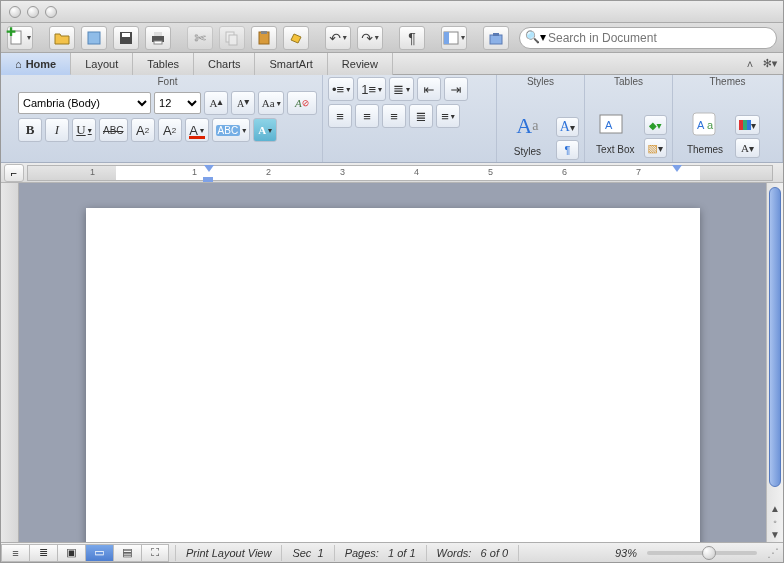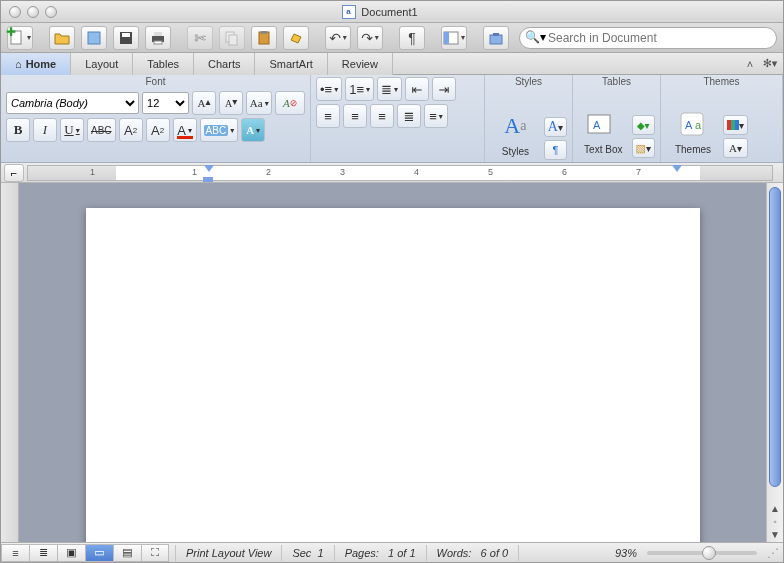--- a/index.html
+++ b/index.html
@@ -34,21 +34,21 @@
   .tab-buttons{ display:flex; align-items:center; gap:2px; padding-right:4px;}
   .tab-buttons .mini{ width:18px; height:18px; display:flex; align-items:center; justify-content:center; color:#555;}
 
   
   .ribbon{ height:88px; background:linear-gradient(#dce3ed,#cbd5e4); border-bottom:1px solid #a5afc0; display:flex; }
   .group{ border-right:1px solid #b9c3d4; display:flex; flex-direction:column; align-items:stretch;}
   .group-title{ text-align:center; font-size:10px; color:#555; height:14px; padding-top:1px;}
   .group-body{ flex:1; display:flex; flex-direction:column; padding:2px 5px 4px 5px; gap:3px;}
   .row{ display:flex; align-items:center; gap:3px;}
   .sbtn{ height:24px; min-width:24px; border:1px solid #b7bfcd; border-radius:3px; background:linear-gradient(#fbfdff,#e2e8f1); display:flex; align-items:center; justify-content:center; font-size:13px; color:#333; padding:0 3px;}
-  select.font-combo{ height:22px; width:136px; font-size:11px; border:1px solid #aaa; border-radius:2px; background:#fff;font-style:italic;}
+  select.font-combo{ height:22px; width:136px; font-size:11px; border:1px solid #aaa; border-radius:2px; background:#fff;}
   select.size-combo{ height:22px; width:48px; font-size:11px; border:1px solid #aaa; border-radius:2px; background:#fff;}
   .bold{font-weight:bold; font-family:Georgia,serif;}
   .italic{font-style:italic; font-family:Georgia,serif;}
   .underline{text-decoration:underline; font-family:Georgia,serif;}
   .strike{text-decoration:line-through; font-size:10px;}
   .fontcolor{ position:relative;}
   .fontcolor::after{ content:""; position:absolute; bottom:2px; left:3px; right:3px; height:3px; background:#d20; }
   .highlight{ background:#75aee5; color:#fff; font-size:10px; padding:0 2px; border-radius:2px;}
   .vert-group{ display:flex; flex-direction:column; align-items:center; justify-content:flex-end; padding:2px 4px; gap:2px; border:1px solid transparent; border-radius:3px; width:54px;}
   .vert-group .big-icon{ width:36px; height:36px; display:flex; align-items:center; justify-content:center; font-size:28px; }
@@ -99,24 +99,20 @@
 </style>
 </head>
 <body>
 
 <div class="titlebar">
   <div class="traffic">
     <div class="tl close"></div>
     <div class="tl"></div>
     <div class="tl"></div>
   </div>
-  <div class="title-center">
-    <span class="docicon"></span>
-    <span>Document1</span>
-  </div>
   <div class="title-right"></div>
 </div>
 
 <div class="toolbar">
   <div class="tb-btn" style="position:relative;">
     <svg viewBox="0 0 16 16">
         <rect x="2" y="1" width="10" height="13" fill="#fff" stroke="#888"></rect>
       </svg>
     <span style="position:absolute;top:-2px;left:-2px;color:#2a9d2a;font-size:12px;">✚</span>
     <span class="arrow-dn">▾</span>
@@ -212,21 +208,21 @@
     </div>
   <div class="tab-spacer"></div>
   <div class="tab-buttons">
     <div class="mini">˄</div>
     <div class="mini">✻▾</div>
   </div>
 </div>
 
 <div class="ribbon">
 
-  <div class="group" style="width:310px;">
+  <div class="group" style="width:310px;margin-left:12px;">
     <div class="group-title">Font</div>
     <div class="group-body">
       <div class="row">
         <select class="font-combo"><option>Cambria (Body)</option></select>
         <select class="size-combo"><option>12</option></select>
         <div class="sbtn">
             <span style="font-family:Georgia;">A</span>
             <span class="tinyA">▴</span>
           </div>
         <div class="sbtn">

